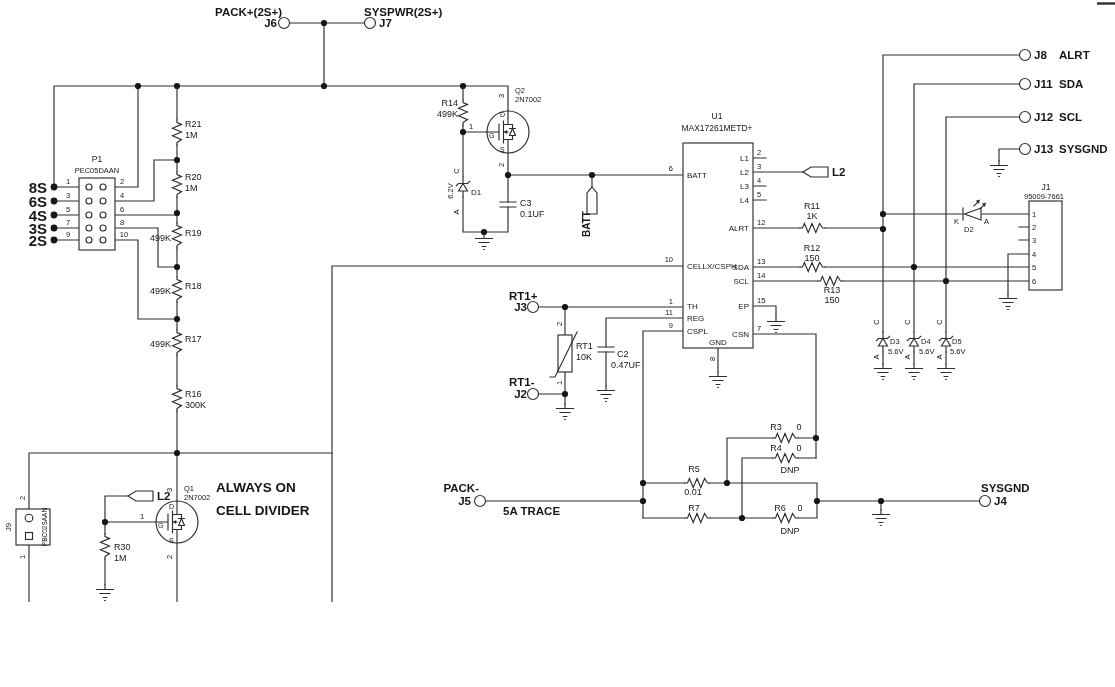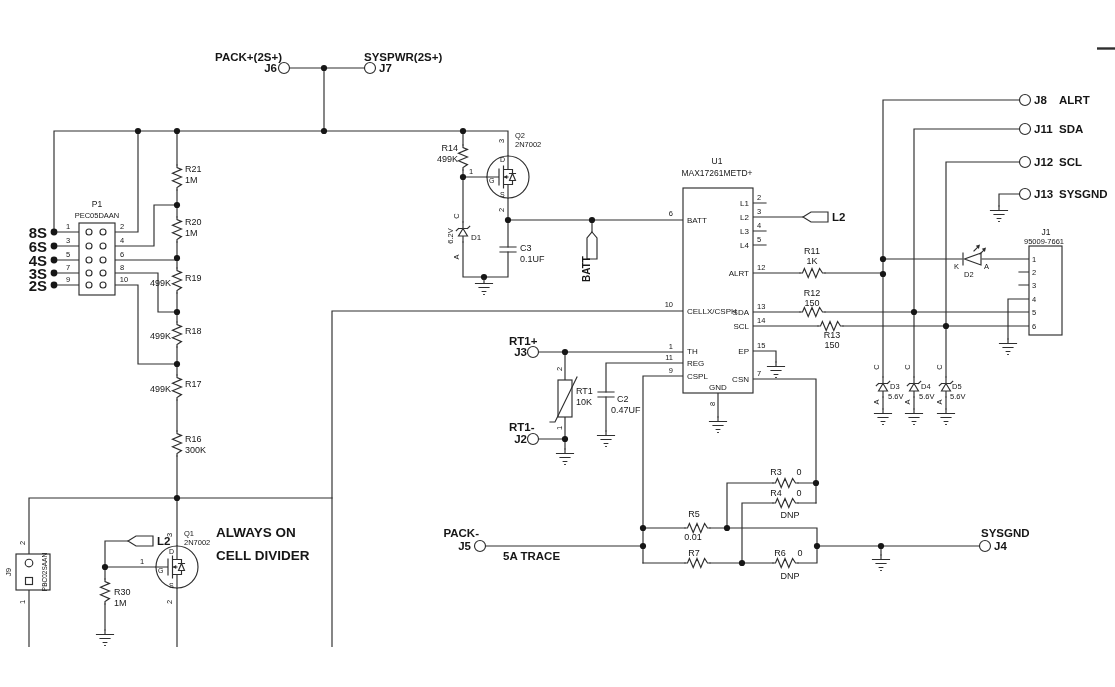--- a/index.html
+++ b/index.html
@@ -1,16 +1,16 @@
 <!DOCTYPE html>
 <html><head>
 <meta charset="utf-8">
 <style>
   html,body{margin:0;padding:0;background:#ffffff;}
-  .page{width:1115px;height:602px;background:#ffffff;overflow:hidden;margin-top:45px;}
+  .page{width:1115px;height:602px;background:#ffffff;overflow:hidden;}
   svg text{font-family:"Liberation Sans","DejaVu Sans",sans-serif;fill:#161616;}
   .w{stroke:#2e2e2e;stroke-width:1.15;fill:none;stroke-linecap:square;}
   .w2{stroke:#2e2e2e;stroke-width:2.4;fill:none;}
   .fw{fill:#ffffff;stroke:#2e2e2e;stroke-width:1.15;}
   .dk{fill:#2e2e2e;stroke:none;}
   .dot{fill:#161616;stroke:none;}
   .t65{font-size:6.5px}.t7{font-size:7px}.t75{font-size:7.5px}.t8{font-size:8px}
   .t85{font-size:8.5px}.t9{font-size:9px}
   .t10b{font-size:10px;font-weight:bold}
   .net{font-size:11.5px;font-weight:bold}

